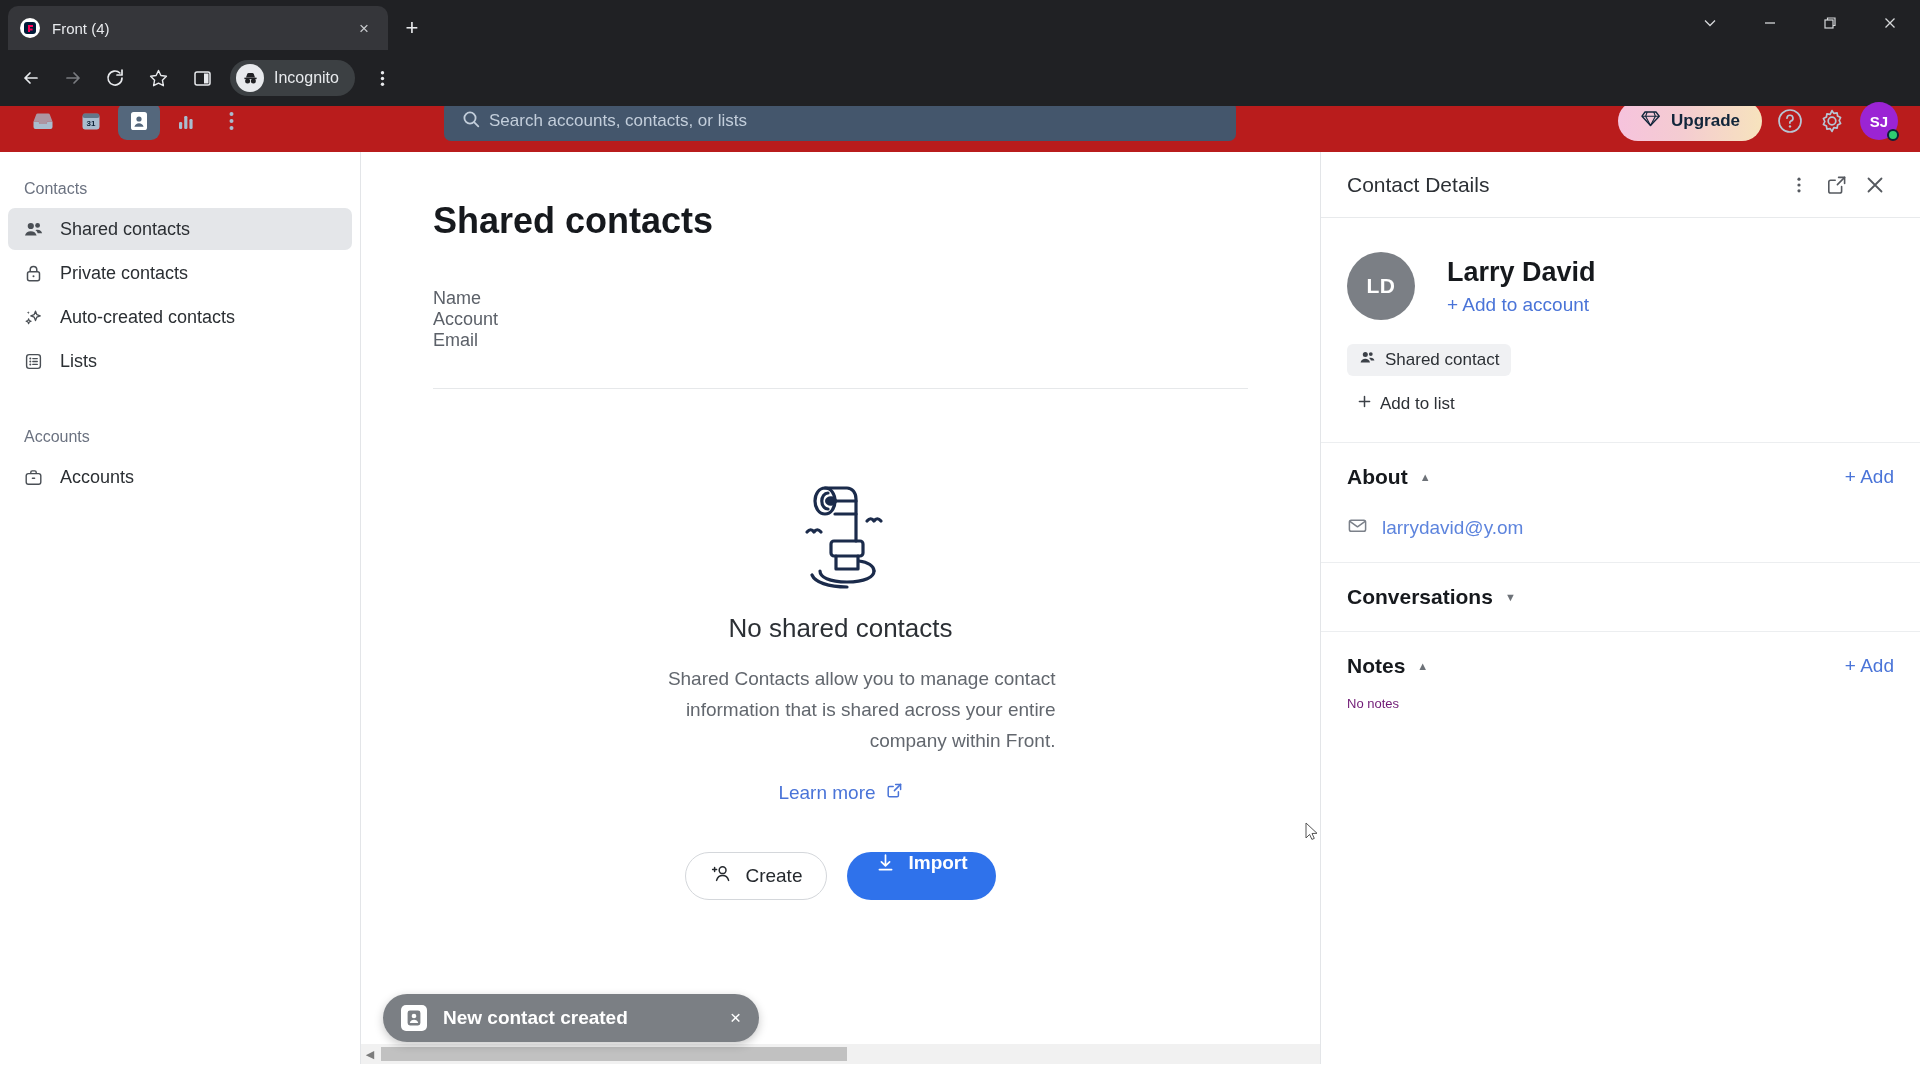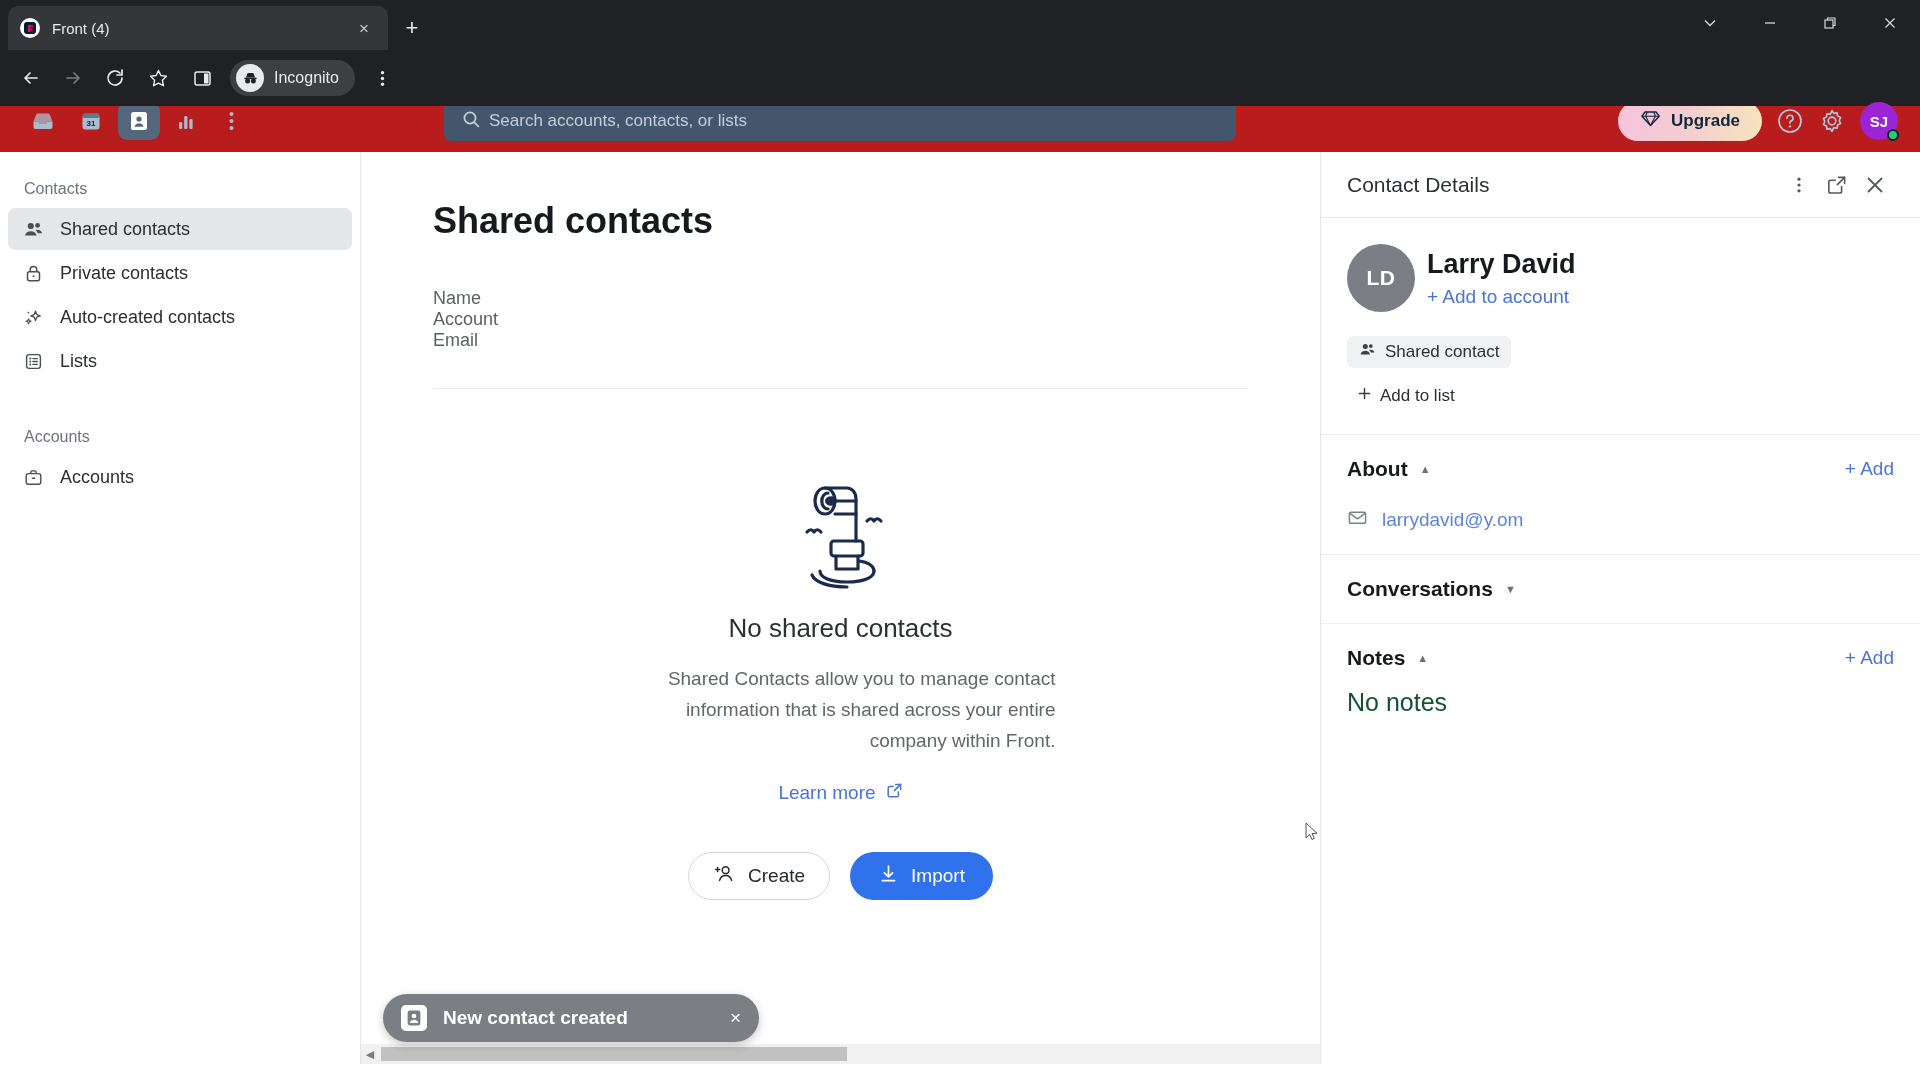--- a/index.html
+++ b/index.html
@@ -184,24 +184,24 @@
     display: flex; align-items: center; gap: 10px;
   }
   .empty-actions { display: flex; gap: 20px; margin-top: 48px; }
   .btn-create {
     height: 48px; padding: 0 24px; border-radius: 24px;
     background: #fff; border: 1px solid #d4d7db;
     display: flex; align-items: center; gap: 12px;
     font-size: 19px; color: #25292e;
   }
   .btn-import {
-    height: 48px; padding: 12px 28px; border-radius: 24px;
+    height: 48px; padding: 0 28px; border-radius: 24px;
     background: #2f72eb; color: #ffffff;
-    display: flex; align-items: center; gap: 12px;
-    font-size: 19px; font-weight: 400;
+    display: flex; gap: 12px;
+    font-size: 19px; font-weight: 700;
   }
 
   .hscroll {
     position: absolute; left: 0; right: 0; bottom: 0;
     height: 20px; background: #f1f1f1;
     display: flex; align-items: center;
   }
   .hscroll-arrow { width: 18px; display: flex; align-items: center; justify-content: center; color: #7c7c7c; font-size: 11px; }
   .hscroll-thumb {
     height: 14px; width: 466px; background: #c1c1c1; border-radius: 0;
@@ -215,21 +215,21 @@
     flex: 0 0 auto; display: flex; flex-direction: column;
   }
   .details-head {
     height: 66px; display: flex; align-items: center;
     padding: 0 26px; border-bottom: 1px solid #e8eaec;
   }
   .details-title { font-size: 21px; color: #2c3035; flex: 1 1 auto; }
   .dh-icon { width: 38px; height: 38px; display: flex; align-items: center; justify-content: center; color: #55595f; }
 
   .contact-block { padding: 26px 26px 0 26px; }
-  .contact-row { display: flex; align-items: center; gap: 12px; }
+  .contact-row { display: flex; align-items: center; gap: 32px; margin-top: 8px; }
   .avatar-lg {
     width: 68px; height: 68px; border-radius: 50%;
     background: #7b7f85; color: #fff;
     font-size: 21px; font-weight: 600; letter-spacing: 0.5px;
     display: flex; align-items: center; justify-content: center;
     flex: 0 0 auto;
   }
   .contact-name { font-size: 27px; font-weight: 700; color: #16191d; }
   .add-to-account { color: #4a74d8; font-size: 19px; margin-top: 6px; }
 
@@ -252,21 +252,21 @@
   .section:first-of-type { border-top: none; }
   .section-head { display: flex; align-items: center; }
   .section-title { font-size: 21px; font-weight: 700; color: #16191d; }
   .caret { margin-left: 12px; color: #6d7278; font-size: 11px; }
   .section-add { margin-left: auto; color: #4a74d8; font-size: 19px; }
   .about-row {
     display: flex; align-items: center; gap: 14px;
     margin-top: 26px;
   }
   .about-value { color: #5d84dd; font-size: 19px; }
-  .no-notes { color: #14532d; font-size: 25px; margin-top: 18px; }
+  .no-notes { color: #701a75; font-size: 13px; margin-top: 18px; }
 
   
   .toast {
     position: absolute; left: 22px; bottom: 22px;
     height: 48px; min-width: 376px;
     background: #7b7f84; border-radius: 24px;
     display: flex; align-items: center; padding: 0 18px;
     box-shadow: 0 3px 10px rgba(0,0,0,.22);
     z-index: 50;
   }

